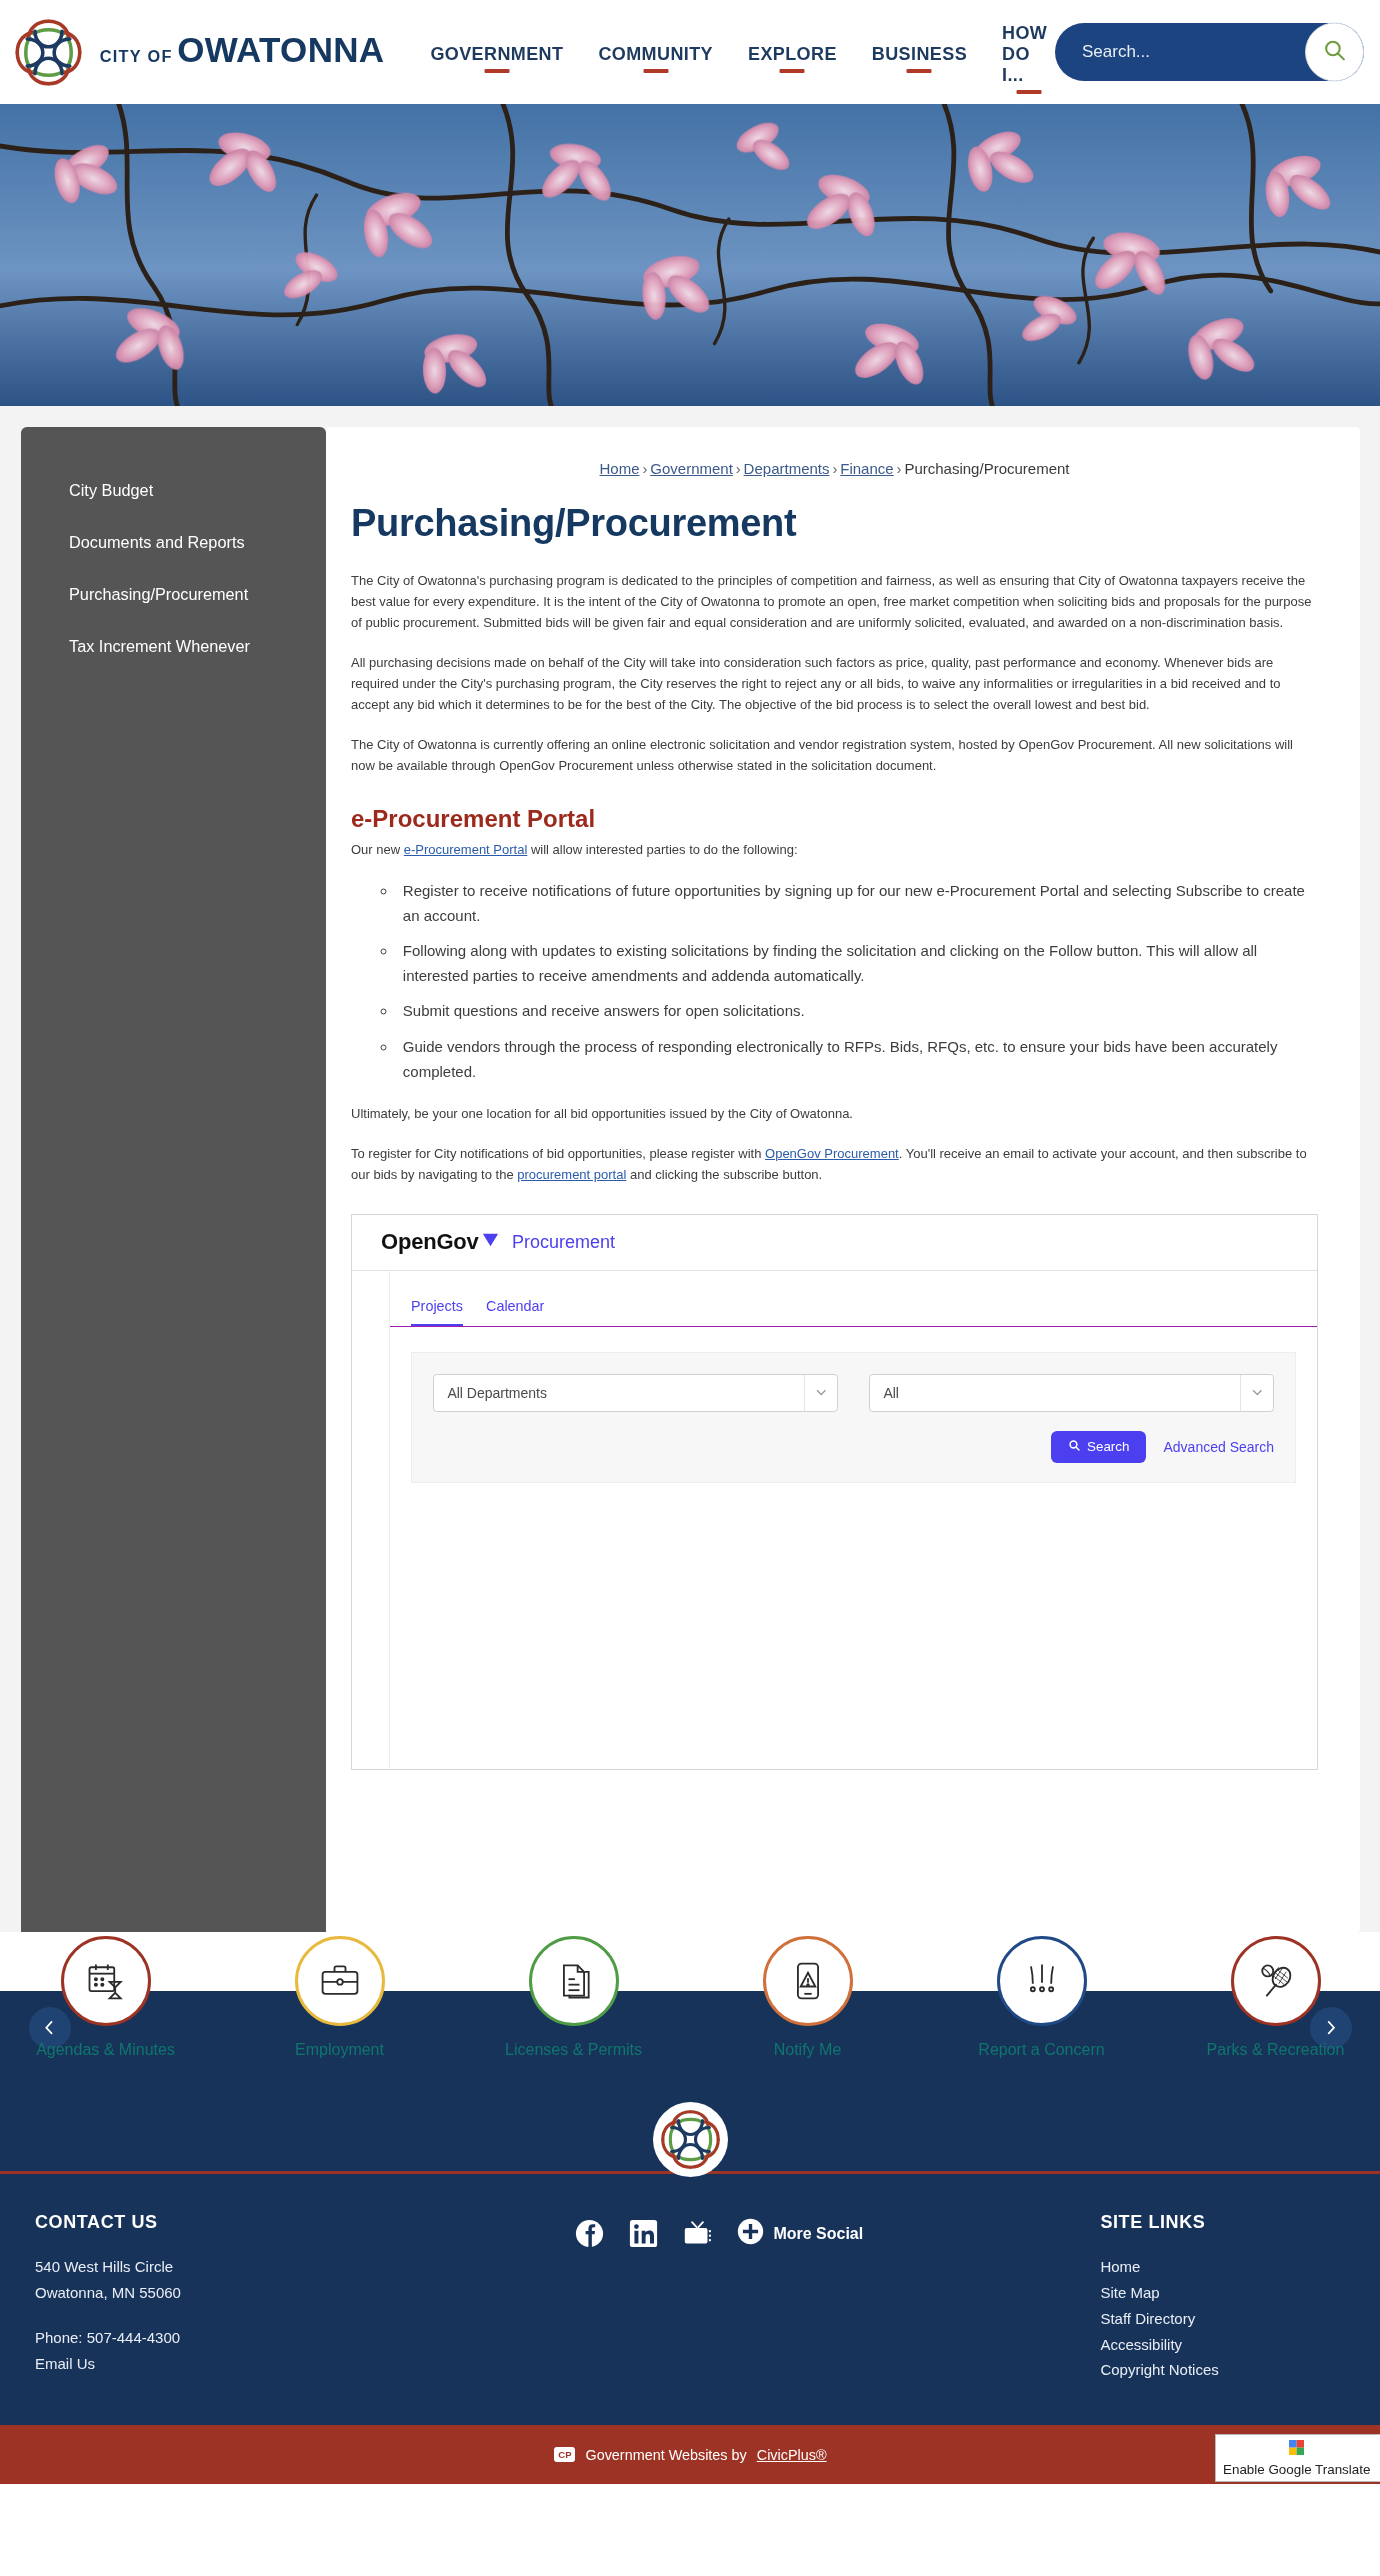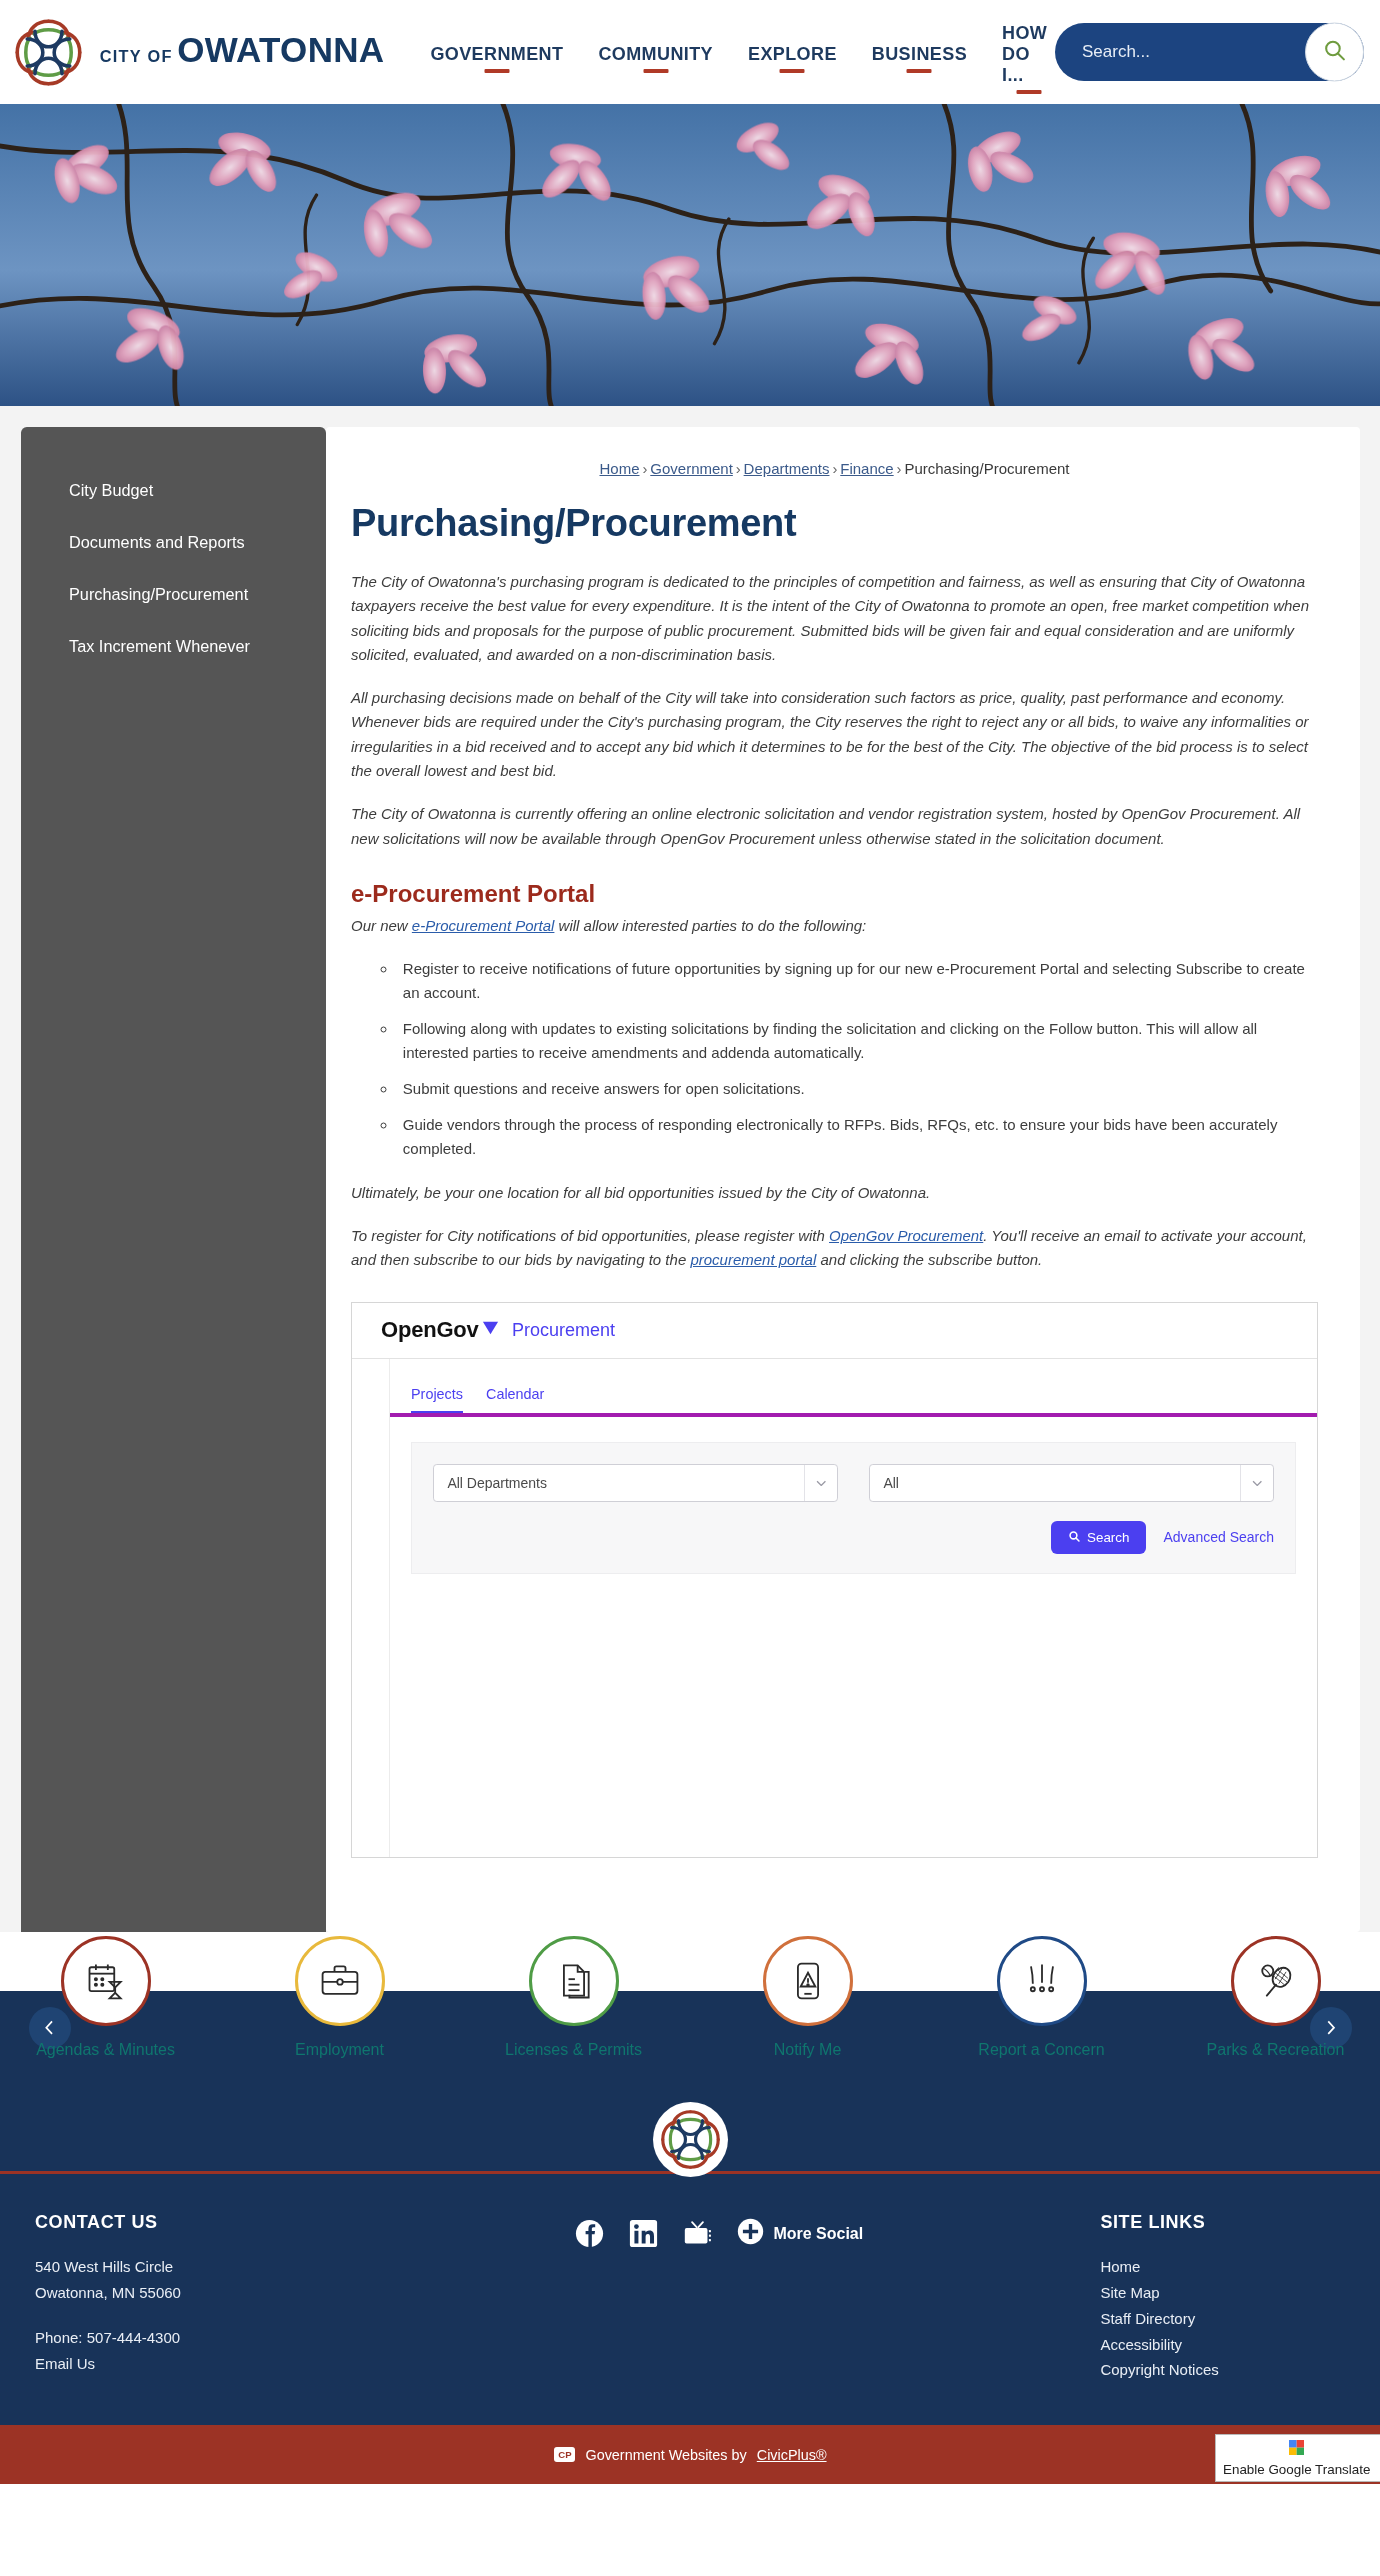--- a/index.html
+++ b/index.html
@@ -115,23 +115,22 @@
   .breadcrumb { font-size: 15px; color: #4a4a4a; margin-bottom: 25px; text-align: center; }
   .breadcrumb a { color: #3b5a8a; text-decoration: underline; }
   .breadcrumb .sep { color: #666; padding: 0 2.9px; }
   .breadcrumb .current { color: #3a3a3a; }
 
   h1.page-title {
     font-size: 38px; font-weight: 700; color: #163962;
     letter-spacing: -0.3px; margin-bottom: 25px;
   }
   .content p {
-    font-size: 15px; line-height: 1.62; color: #3d3d3d;
+    font-size: 13px; line-height: 1.62; color: #3d3d3d;
     margin-bottom: 19px;
-    font-style: italic;
   }
   .content p a { color: #2a5caa; text-decoration: underline; }
 
   h2.sub-title {
     font-size: 24px; font-weight: 700; color: #9c2a1c;
     margin: 29px 0 5.8px 0;
   }
   .content ul { margin: 13.4px 0 19px 46px; }
   .content li {
     font-size: 15px; line-height: 1.62; color: #3d3d3d;
@@ -156,21 +155,21 @@
   .og-logo .og-word { font-size: 22px; font-weight: 700; color: #111111; letter-spacing: -0.2px; }
   .og-proc { font-size: 18px; color: #4b3ff0; font-weight: 400; }
 
   .embed-body { flex: 1 1 auto; display: flex; }
   .embed-rail { width: 38px; flex: 0 0 38px; border-right: 1px solid #ececec; }
   .embed-main { flex: 1 1 auto; padding: 0; }
 
   .og-tabs {
     display: flex; gap: 23px;
     padding: 27px 0 0 21px;
-    border-bottom: 4px solid #a21caf;
+    border-bottom: 1px solid #a21caf;
   }
   .og-tab {
     font-size: 14.4px; color: #4b3ff0; padding-bottom: 9.6px;
     cursor: pointer; border-bottom: 2.9px solid transparent;
   }
   .og-tab.active { border-bottom-color: #4b3ff0; font-weight: 400; }
 
   .og-filter {
     margin: 25px 21px 0 21px;
     background: #f7f7f8; border: 1px solid #ededef;

